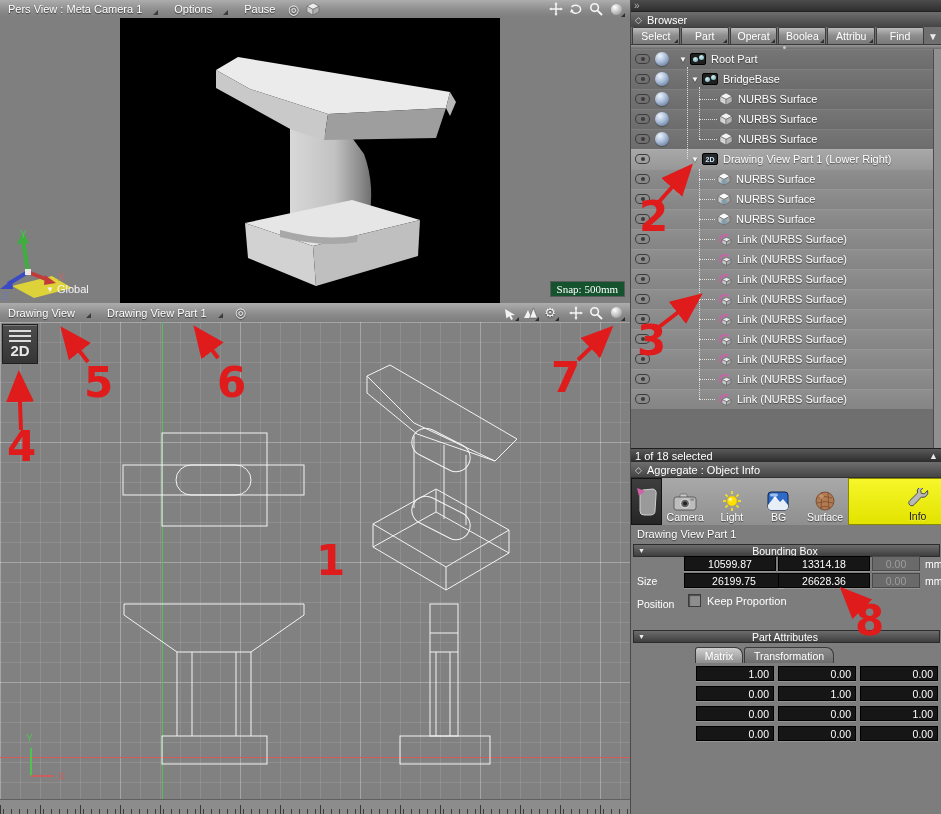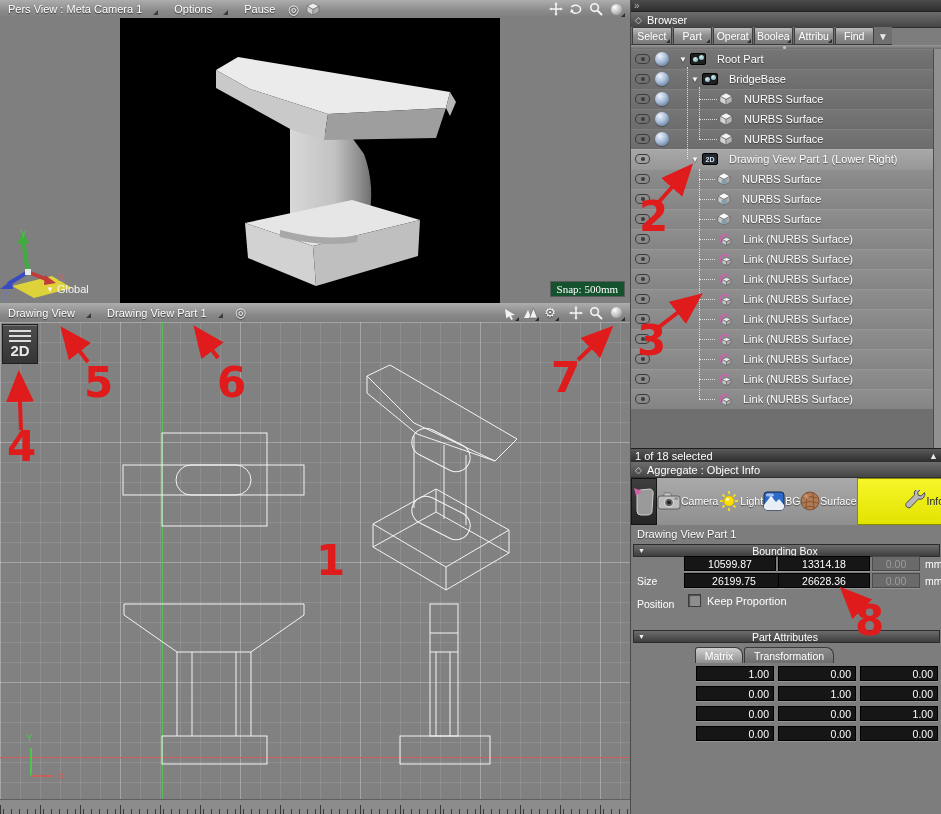--- a/index.html
+++ b/index.html
@@ -57,37 +57,37 @@
   
   #right-col{left:630px;top:0;width:311px;height:814px;background:#7d7d7d;border-left:1px solid #4a4a4a;box-sizing:border-box;}
   .dark-strip{background:linear-gradient(#4c4c4c,#2f2f2f);border-bottom:1px solid #222;}
   .sec-header{display:flex;align-items:center;gap:5px;height:15px;padding:0 4px;
               background:linear-gradient(#6e6e6e,#454545);border-bottom:1px solid #303030;color:#fff;}
   .diamond{color:#d8d8d8;font-size:9px;}
 
   
   #browser-chevrons{position:absolute;left:0;top:0;width:311px;height:12px;color:#b5b5b5;font-size:10px;line-height:11px;padding-left:3px;box-sizing:border-box;}
   #browser-header{position:absolute;left:0;top:12px;width:311px;}
-  #browser-tabs{position:absolute;left:0;top:27px;width:261px;height:18px;display:flex;align-items:flex-end;
+  #browser-tabs{position:absolute;left:0;top:27px;width:311px;height:18px;display:flex;align-items:flex-end;
                 background:#6f6f6f;border-bottom:1px solid #3a3a3a;padding:1px 1px 0 1px;box-sizing:border-box;}
   .btab{flex:1;height:16px;margin-right:1px;background:linear-gradient(#bdbdbd,#8f8f8f 45%,#787878);
         border:1px solid #3d3d3d;border-bottom:none;border-radius:2px 2px 0 0;
         display:flex;align-items:center;justify-content:center;position:relative;color:#fff;font-size:10.5px;cursor:pointer;}
   .btab .tab-corner{position:absolute;right:1px;bottom:1px;width:0;height:0;border-bottom:4px solid #2f2f2f;border-left:4px solid transparent;}
   #tab-overflow{width:16px;height:16px;display:flex;align-items:center;justify-content:center;color:#e9e9e9;font-size:10px;cursor:pointer;}
   #browser-splitter{position:absolute;left:0;top:45px;width:311px;height:4px;background:linear-gradient(#9a9a9a,#6c6c6c);cursor:row-resize;}
   #browser-splitter .dot{position:absolute;left:152px;top:1px;width:3px;height:3px;border-radius:50%;background:#c9c9c9;}
 
   #tree{position:absolute;left:0;top:49px;width:302px;height:399px;background:#6f6f6f;overflow:hidden;}
   #tree-scroll{position:absolute;left:302px;top:49px;width:9px;height:399px;background:#909090;border-left:1px solid #4c4c4c;box-sizing:border-box;cursor:pointer;}
   .trow{display:flex;align-items:center;height:20px;padding-left:4px;box-sizing:border-box;
         background:linear-gradient(#767676,#6c6c6c);box-shadow:inset 0 1px 0 rgba(255,255,255,.07);cursor:pointer;}
   .trow.grp2{background:linear-gradient(#8f8f8f,#848484);}
   .trow.sel{background:linear-gradient(#a8a8a8,#989898);}
-  .trow .lbl{margin-left:11px;color:#fff;text-shadow:0 1px 1px rgba(0,0,0,.5);white-space:nowrap;}
+  .trow .lbl{margin-left:5px;color:#fff;text-shadow:0 1px 1px rgba(0,0,0,.5);white-space:nowrap;}
   .eye{width:13px;height:8px;border:1.5px solid #3c3c3c;border-radius:55% 55% 55% 55%/90% 90% 90% 90%;
        position:relative;flex:none;margin-right:5px;}
   .eye::after{content:'';position:absolute;left:50%;top:50%;width:4px;height:4px;margin:-2px 0 0 -2px;background:#3c3c3c;border-radius:50%;}
   .ball{width:14px;height:14px;border-radius:50%;flex:none;
         background:radial-gradient(circle at 35% 28%,#eef3fa,#a9bcd8 45%,#6d86a6 80%,#5a7191);box-shadow:0 1px 1px rgba(0,0,0,.3);}
   .ballspace{width:14px;height:14px;flex:none;}
   .ind{flex:none;}
   .tri{width:11px;flex:none;color:#f5f5f5;font-size:8px;text-shadow:0 1px 1px rgba(0,0,0,.5);}
   .icn{flex:none;display:inline-flex;align-items:center;justify-content:center;}
   .part-box{width:16px;height:12px;background:#1f1f1f;border:1px solid #000;border-radius:2px;position:relative;box-sizing:border-box;}
@@ -104,21 +104,21 @@
   #browser-status{position:absolute;left:0;top:448px;width:311px;height:14px;display:flex;align-items:center;
                   background:linear-gradient(#5a5a5a,#2c2c2c);border-top:1px solid #1f1f1f;padding:0 4px;box-sizing:border-box;}
   #browser-status .up{margin-left:auto;color:#e8e8e8;font-size:9px;cursor:pointer;}
 
   
   #objinfo-header{position:absolute;left:0;top:462px;width:311px;}
   #objinfo-toolbar{position:absolute;left:0;top:478px;width:311px;height:47px;background:#6e6e6e;display:flex;align-items:stretch;}
   #aggregate-btn{width:31px;background:linear-gradient(#3e3e3e,#262626);border:1px solid #141414;box-sizing:border-box;
                  display:flex;align-items:center;justify-content:center;cursor:pointer;}
   .tool-group{flex:1;display:flex;background:linear-gradient(#a9a9a9,#8f8f8f);}
-  .tool-btn{flex:1;display:flex;flex-direction:row;align-items:center;justify-content:flex-end;
+  .tool-btn{flex:1;display:flex;flex-direction:column;align-items:center;justify-content:flex-end;
             padding-bottom:2px;cursor:pointer;color:#fff;}
   .tool-btn .tlabel{font-size:10.5px;text-shadow:0 1px 1px rgba(0,0,0,.6);line-height:12px;}
   .tool-btn.active{background:linear-gradient(#f6f62a,#e3e300);border:1px solid #8a8a00;box-sizing:border-box;padding-left:45px;}
   .tool-btn.active .tlabel{color:#1c1c1c;text-shadow:0 1px 0 rgba(255,255,255,.4);}
 
   #subject-label{position:absolute;left:6px;top:528px;color:#fff;}
   .fold-bar{position:absolute;left:2px;width:307px;height:13px;background:linear-gradient(#6c6c6c,#3e3e3e);
             border:1px solid #2c2c2c;box-sizing:border-box;display:flex;align-items:center;color:#fff;}
   .fold-bar .ftri{font-size:7px;margin:0 4px;color:#f0f0f0;cursor:pointer;}
   .fold-bar .ftitle{flex:1;text-align:center;font-size:10.5px;margin-right:18px;}

